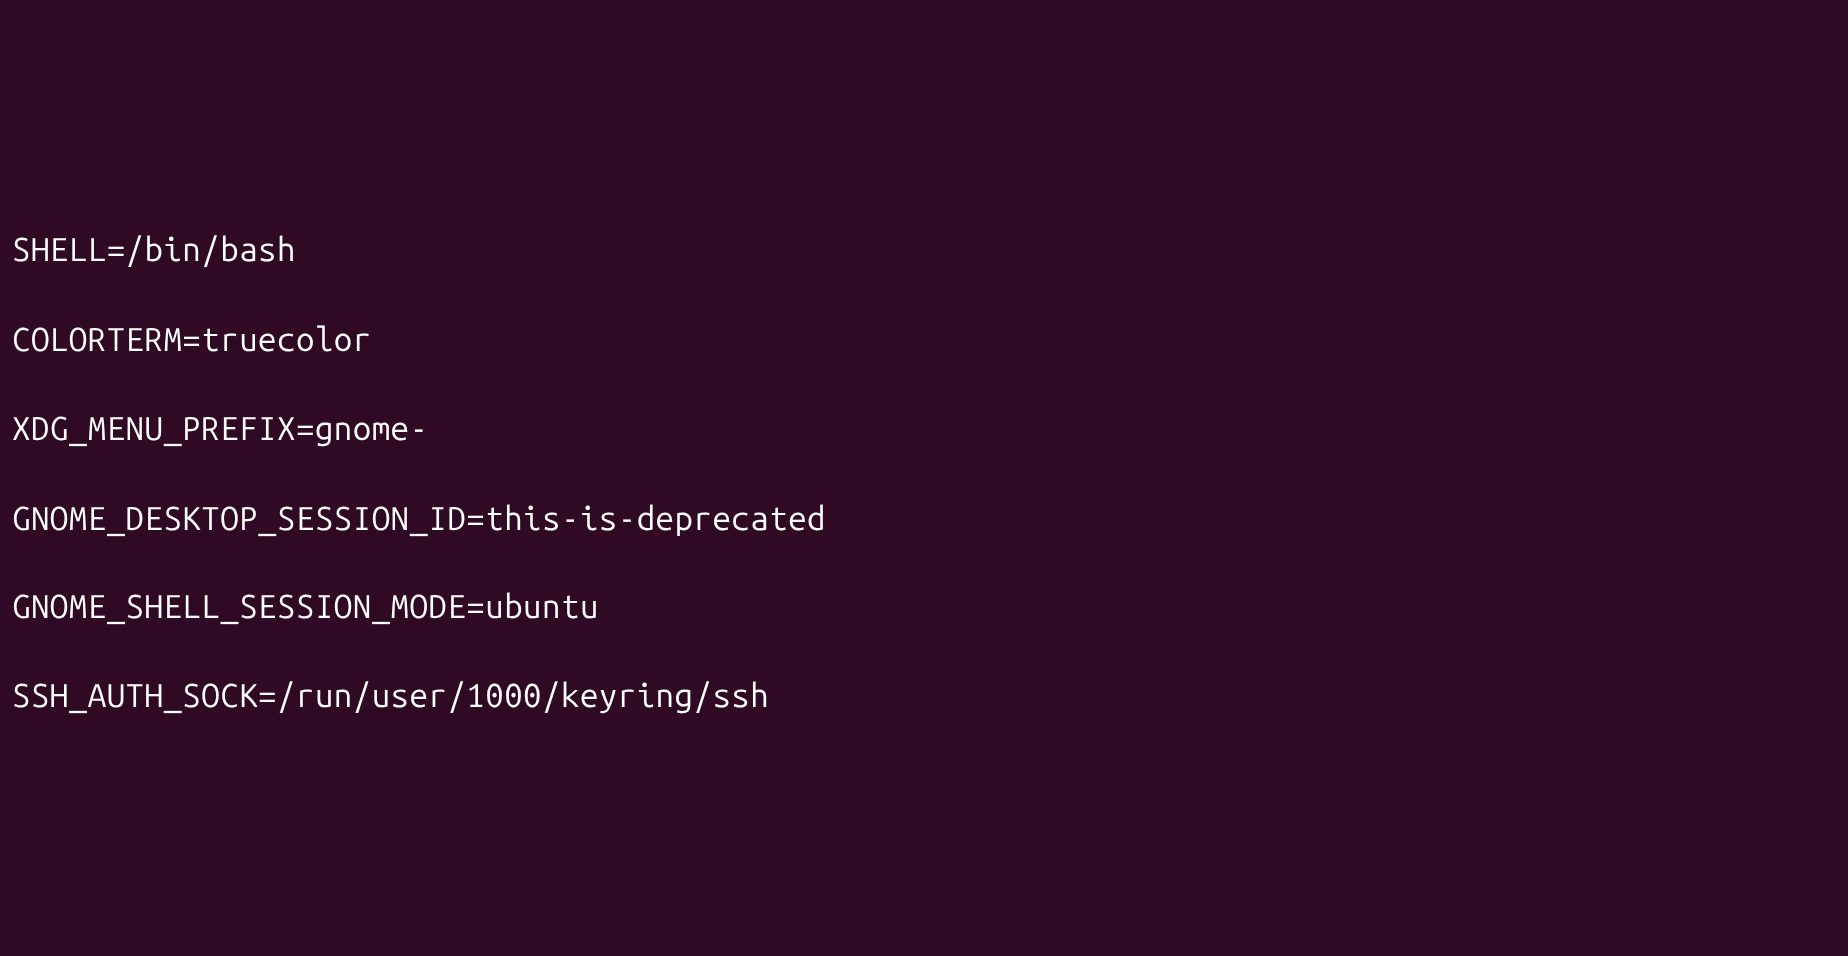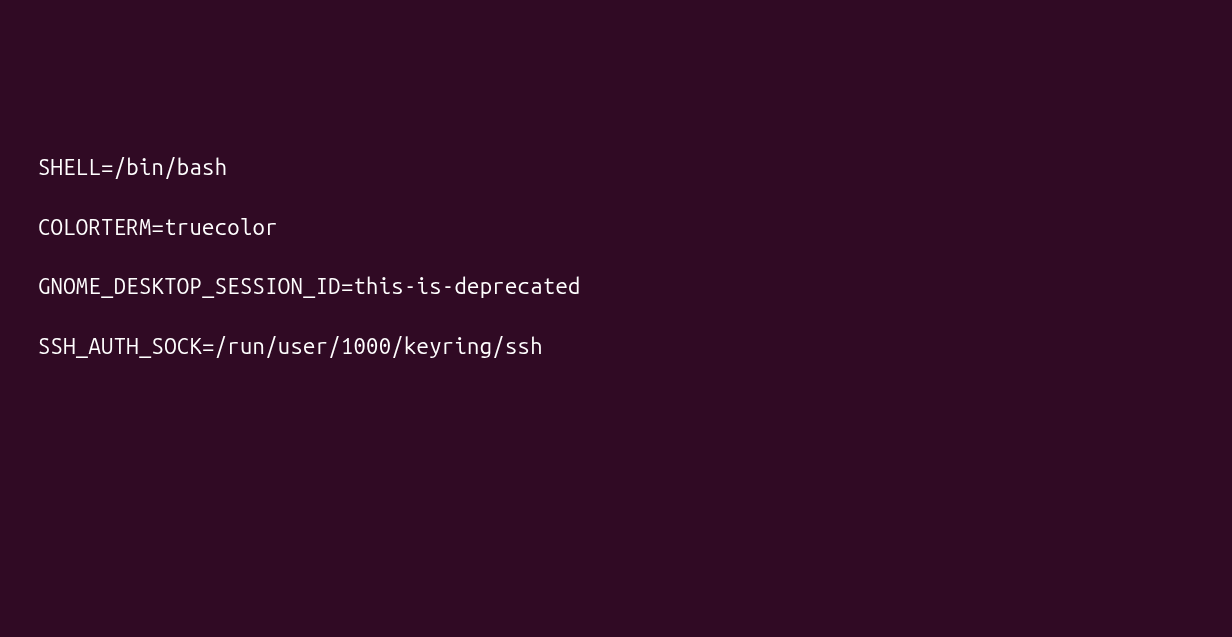--- a/index.html
+++ b/index.html
@@ -19,32 +19,33 @@
       overflow: hidden;
       white-space: pre-wrap;
       word-break: break-all;
       letter-spacing: 0.3px;
     }
     .terminal-output {
       display: block;
     }
     .env-line {
       display: block;
-      margin-left: 30px;
     }
   </style>
 </head>
 <body>
 
 
 
 <div class="terminal-output">
 <span class="env-line">SHELL=/bin/bash</span>
 <span class="env-line">COLORTERM=truecolor</span>
+<span class="env-line">XDG_MENU_PREFIX=gnome-</span>
 <span class="env-line">GNOME_DESKTOP_SESSION_ID=this-is-deprecated</span>
+<span class="env-line">GNOME_SHELL_SESSION_MODE=ubuntu</span>
 <span class="env-line">SSH_AUTH_SOCK=/run/user/1000/keyring/ssh</span>
 
 
 
 
 
 
 
 
 

